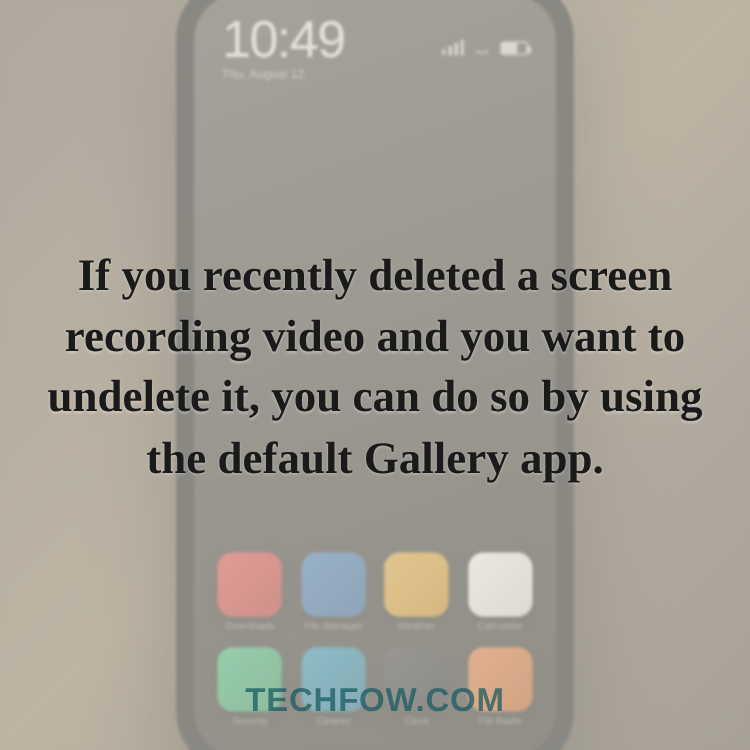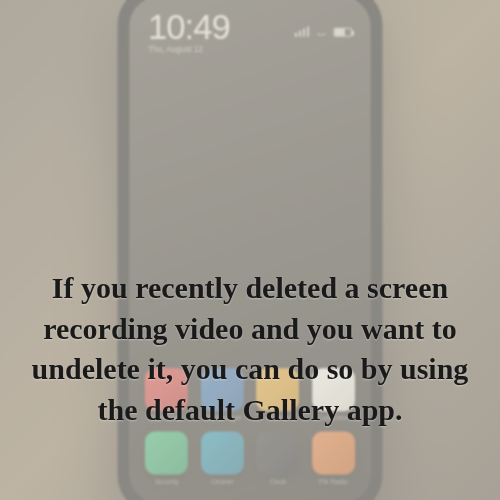--- a/index.html
+++ b/index.html
@@ -85,21 +85,21 @@
     .app.c6{background:linear-gradient(135deg,#2f2f30,#141415);}
     .app.c7{background:linear-gradient(135deg,#e06e28,#bb4f0a);}
 
     
     .overlay {
       position: absolute;
       inset: 0;
       background: rgba(244,241,232,0.55);
       display: flex;
       flex-direction: column;
-      justify-content: flex-end;
+      justify-content: center;
       align-items: center;
       padding: 60px 30px 70px;
       text-align: center;
       backdrop-filter: blur(1px);
     }
     .main-text {
       font-family: Georgia, "Times New Roman", serif;
       font-weight: 700;
       font-size: 30px;
       line-height: 1.35;
@@ -179,14 +179,15 @@
           </div>
       </div>
 
     </div>
   </div>
 
   <div class="overlay">
     <p class="main-text">If you recently deleted a screen recording video and you want to undelete it, you can do so by using the default Gallery app.</p>
   </div>
 
+  <div class="watermark">TECHFOW.COM</div>
 
 </div>
 
 </body></html>

